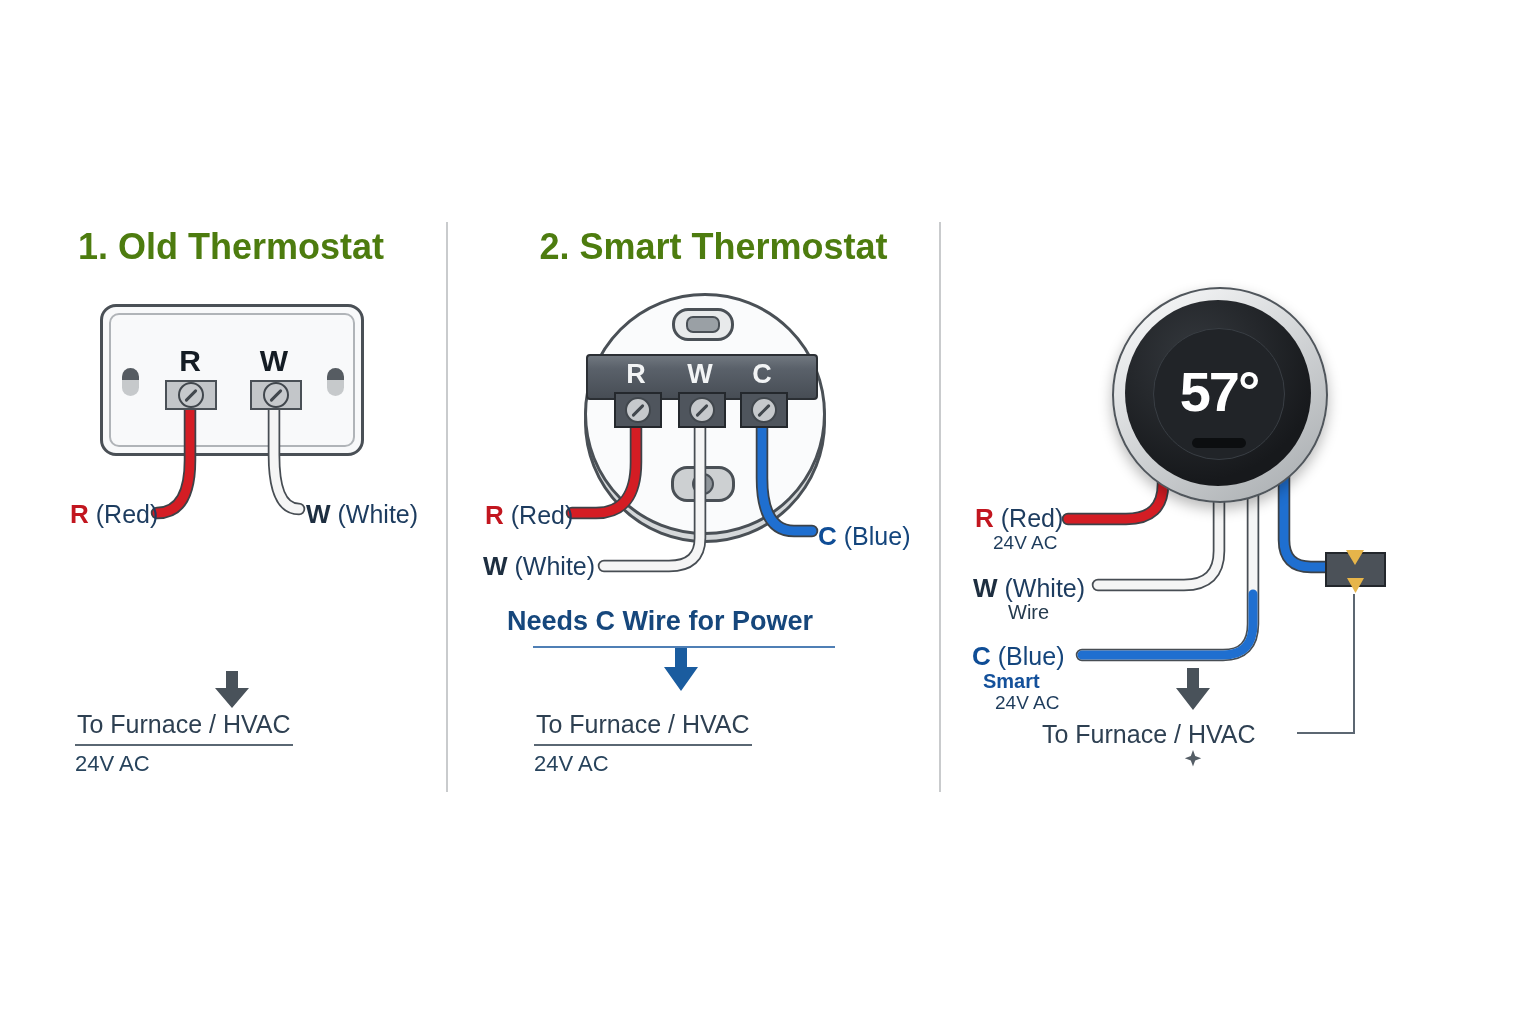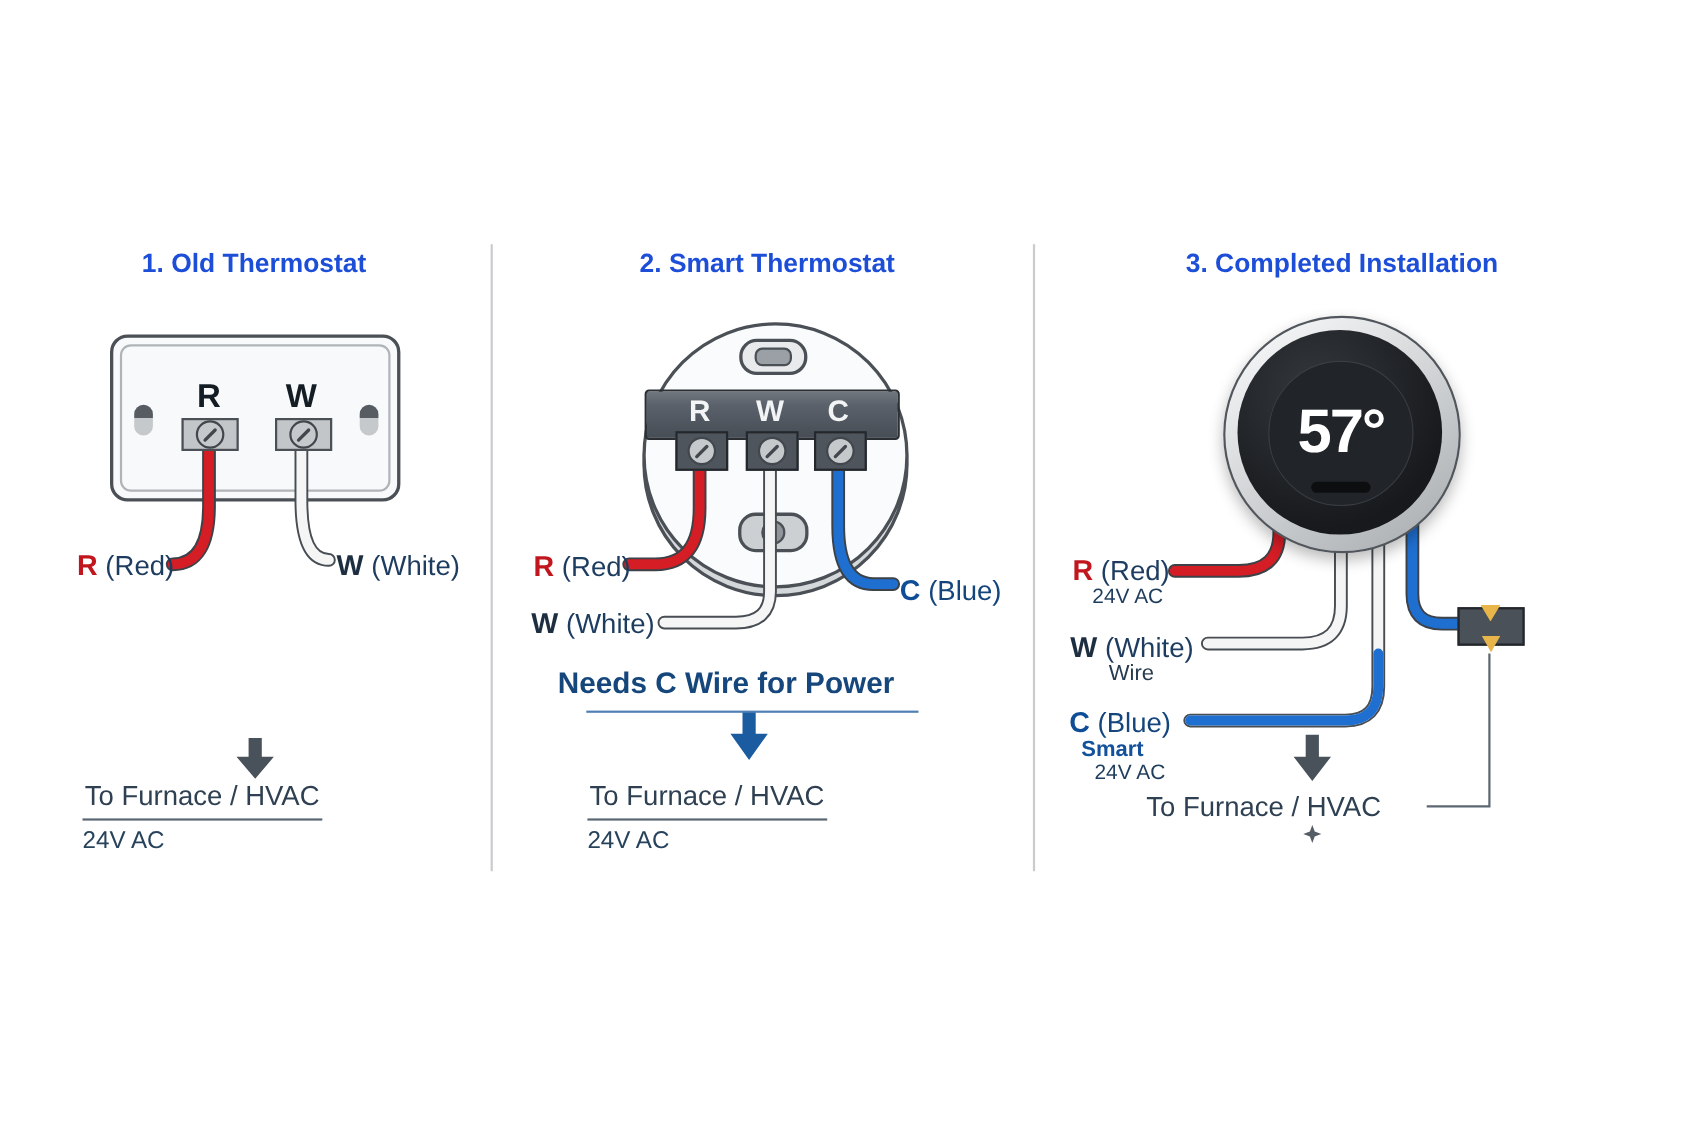--- a/index.html
+++ b/index.html
@@ -2,21 +2,21 @@
 <html><head>
 <meta charset="utf-8">
 <style>
   html,body{margin:0;padding:0;background:#fff;}
   #canvas{position:relative;width:1536px;height:1024px;background:#ffffff;overflow:hidden;
           font-family:"Liberation Sans",sans-serif;}
   .abs{position:absolute;}
   svg.layer{position:absolute;left:0;top:0;pointer-events:none;}
   .z1{z-index:1}.z2{z-index:2}.z3{z-index:3}.z4{z-index:4}.z5{z-index:5}
 
-  .panel-title{font-size:24px;font-weight:bold;color:#1d4ed8;text-align:center;white-space:nowrap;}
+  .panel-title{font-size:36px;font-weight:bold;color:#4d7c0f;text-align:center;white-space:nowrap;}
 
   
   .lbl{font-size:25px;color:#1d3c5f;white-space:nowrap;}
   .lbl .letter{font-size:26px;font-weight:bold;margin-right:7px;}
   .letter-red{color:#c2161f;}
   .letter-navy{color:#1d2e40;}
   .letter-blue{color:#0f4d96;}
   .name-blue{color:#14457c;}
   .sub{font-size:19px;color:#1e3c5c;white-space:nowrap;}
   .sub-bold-blue{font-size:20px;font-weight:bold;color:#14519b;white-space:nowrap;}
@@ -174,22 +174,21 @@
     <div class="screw">
         <span class="slash"></span>
       </div>
   </div>
 
   <div class="abs connector z4"></div>
   <div class="abs gold-tri z4" style="left:1346px;top:550px;width:18px;height:15px;"></div>
   <div class="abs gold-tri z4" style="left:1347px;top:578px;width:17px;height:15px;"></div>
 
   <div class="abs panel-title z5" style="left:41px;top:226px;width:380px;">1. Old Thermostat</div>
-  <div class="abs panel-title z5" style="left:500px;top:226px;width:395px;">2. Smart Thermostat</div>
-  <div class="abs panel-title z5" style="left:1020px;top:226px;width:400px;">3. Completed Installation</div>
+  <div class="abs panel-title z5" style="left:516px;top:226px;width:395px;">2. Smart Thermostat</div>
 
   <div class="abs lbl z5" style="left:70px;top:499px;">
     <span class="letter letter-red">R</span><span>(Red)</span>
   </div>
   <div class="abs lbl z5" style="left:306px;top:499px;">
     <span class="letter letter-navy">W</span><span>(White)</span>
   </div>
   <div class="abs footer z5" style="left:75px;top:710px;">
     <div class="line1">To Furnace / HVAC</div>
     <div class="line2">24V AC</div>

